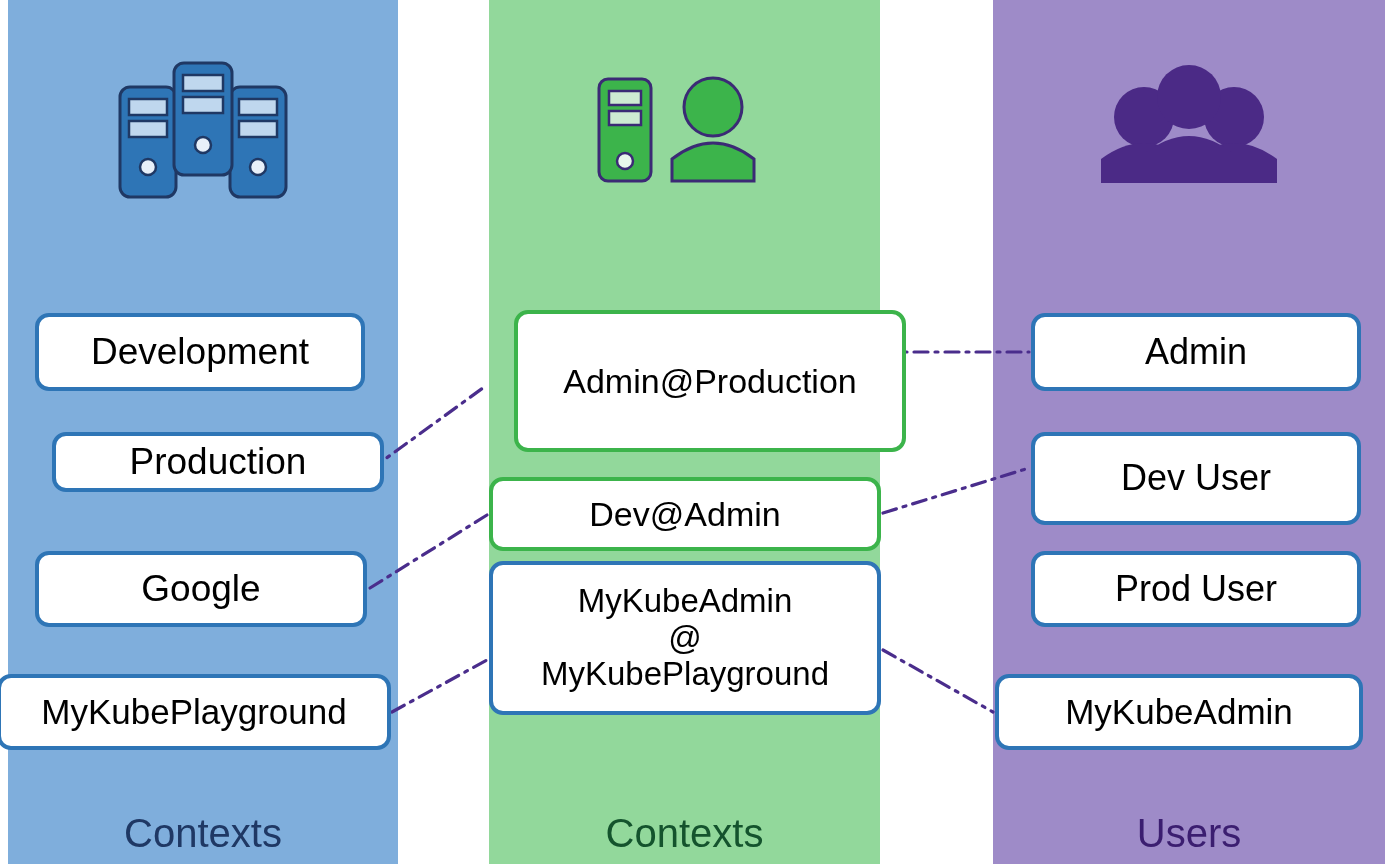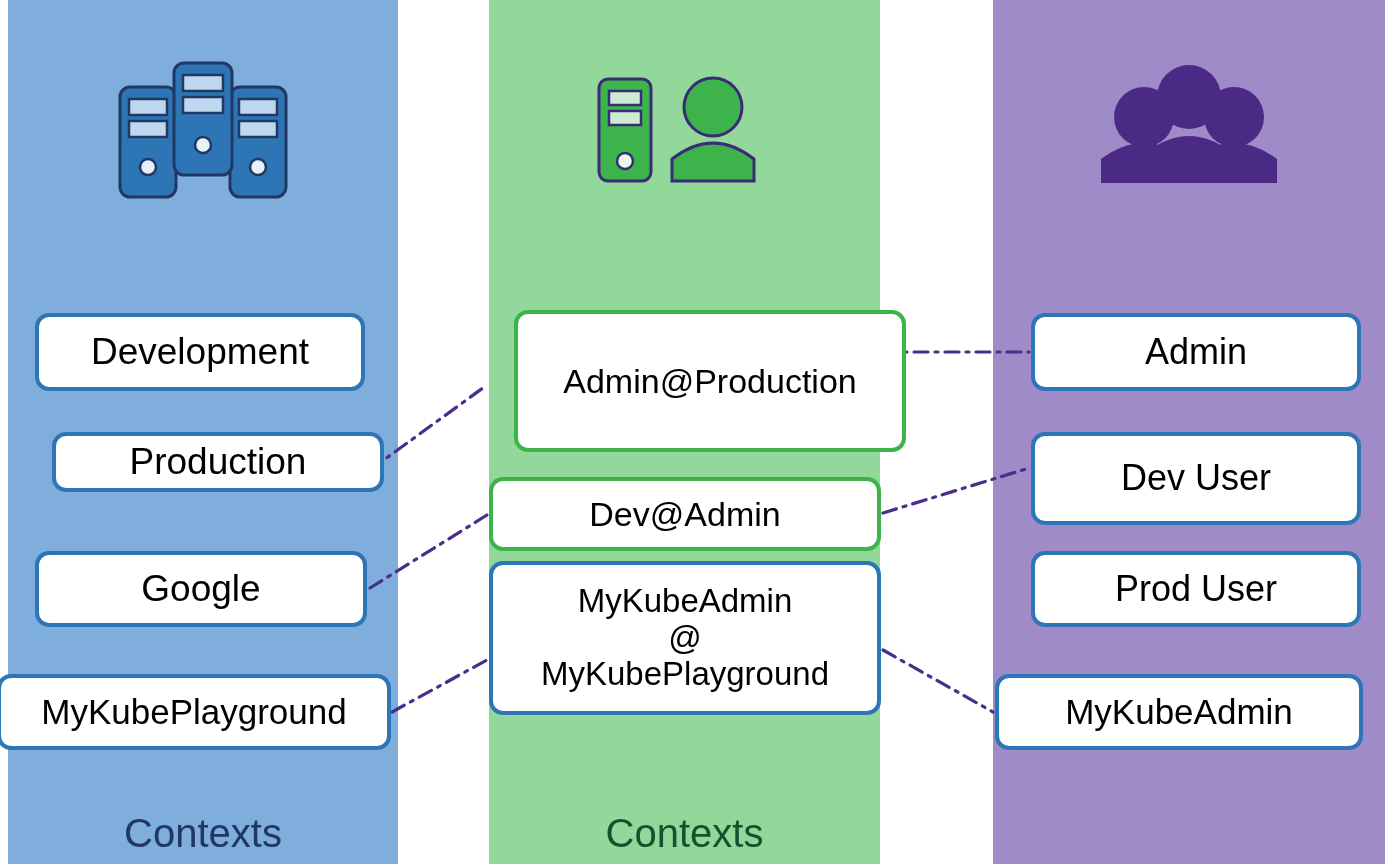--- a/index.html
+++ b/index.html
@@ -153,20 +153,21 @@
         <g fill="#4B2A86">
           <circle cx="55" cy="52" r="30"></circle>
           <path d="M 12 118 L 12 94 Q 55 62 98 94 L 98 118 Z"></path>
           <circle cx="145" cy="52" r="30"></circle>
           <path d="M 102 118 L 102 94 Q 145 62 188 94 L 188 118 Z"></path>
           <circle cx="100" cy="32" r="32"></circle>
           <path d="M 54 118 L 54 90 Q 100 52 146 90 L 146 118 Z"></path>
         </g>
       </svg>
     </div>
+    <div class="col-label lbl-users">Users</div>
   </div>
 
   <svg id="connectors">
     <g stroke="#4A2D8C" stroke-width="3.2" fill="none" stroke-dasharray="14 7 3 7" stroke-linecap="round">
       <line x1="370" y1="470" x2="487" y2="385"></line>
       <line x1="370" y1="588" x2="487" y2="515"></line>
       <line x1="392" y1="712" x2="487" y2="660"></line>
       <line x1="883" y1="352" x2="1029" y2="352"></line>
       <line x1="883" y1="513" x2="1029" y2="468"></line>
       <line x1="883" y1="650" x2="993" y2="712"></line>

